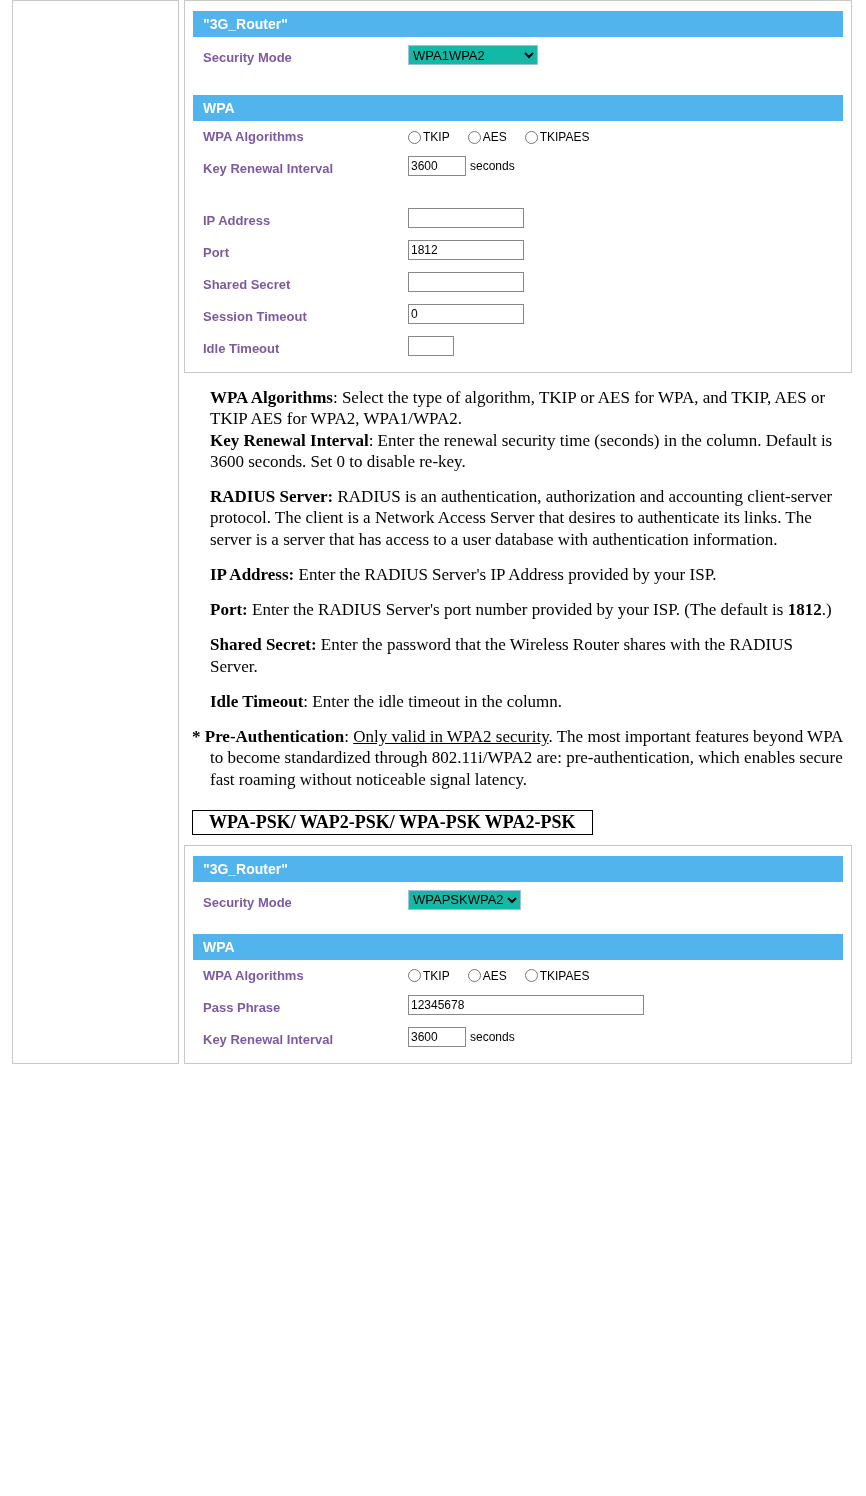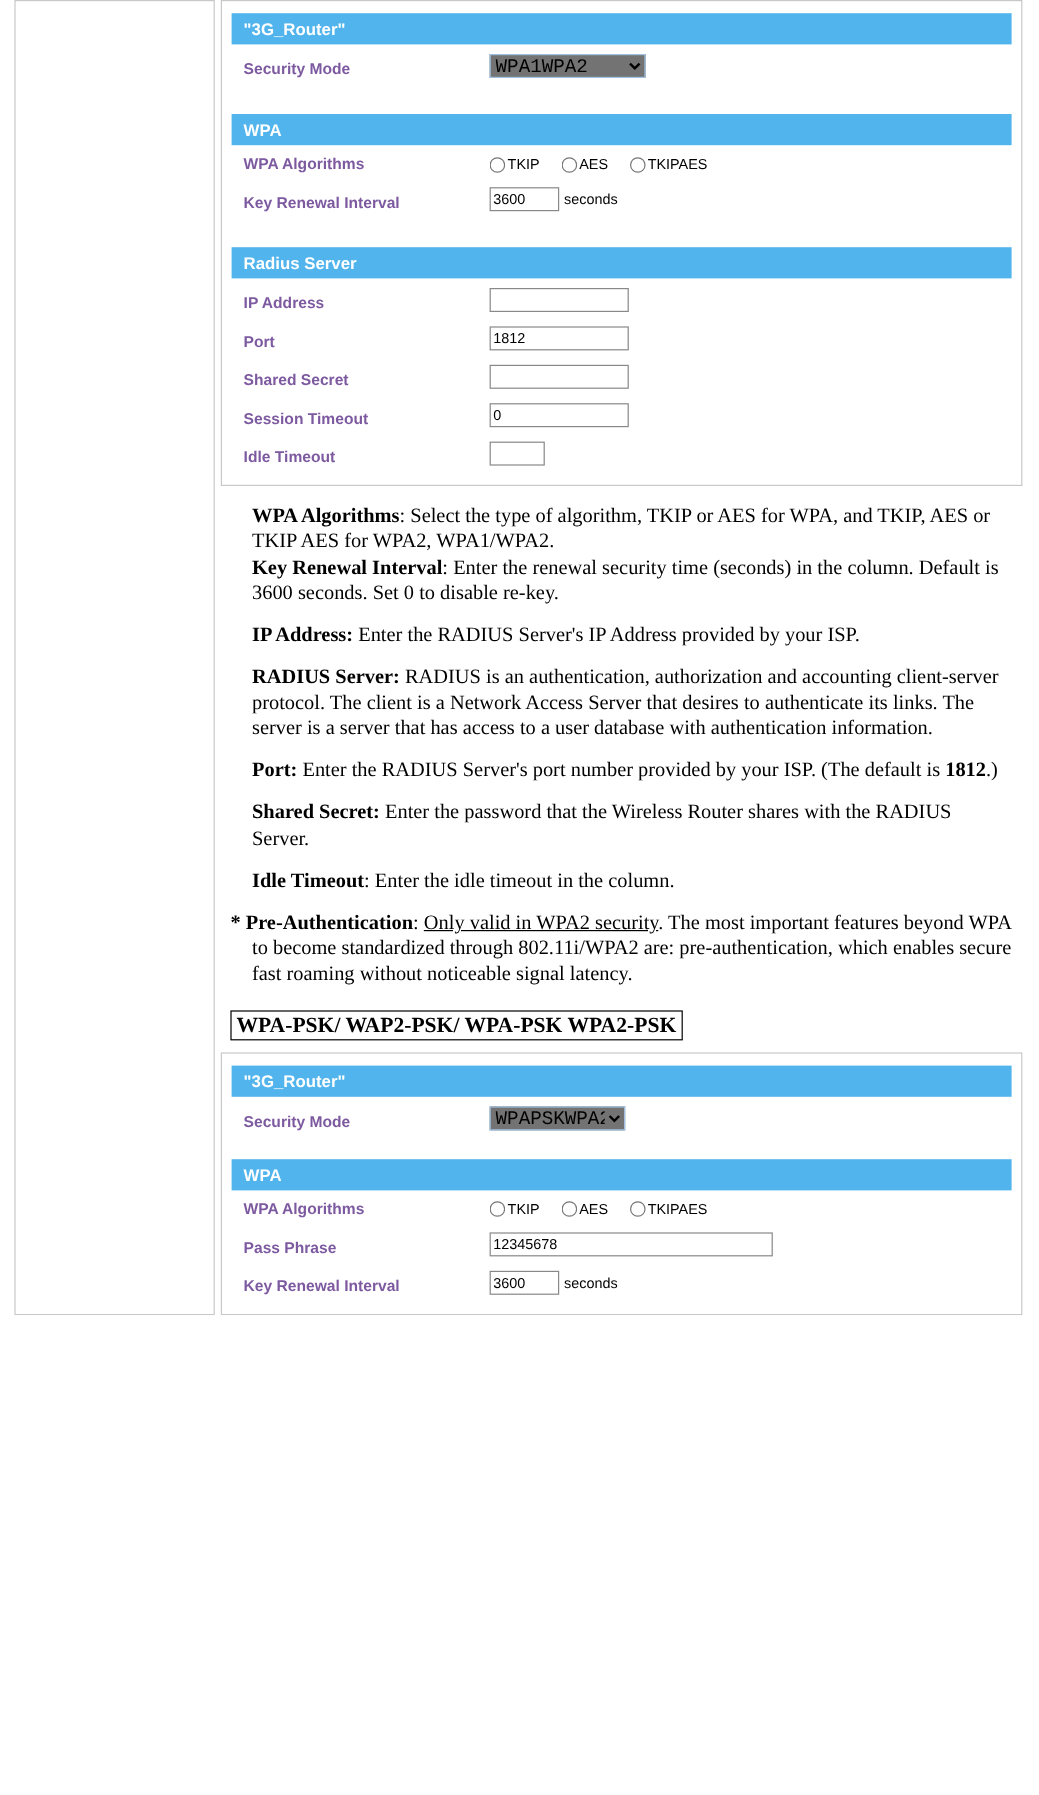--- a/index.html
+++ b/index.html
@@ -66,24 +66,24 @@
   .row-field {
     display: flex;
     align-items: center;
     gap: 4px;
     flex-wrap: wrap;
     font-family: Arial, Helvetica, sans-serif;
     font-size: 12px;
     color: #000;
   }
   select.ui {
-    font-family: Liberation Mono, monospace;
-    font-size: 16px;
+    font-family: Liberation Sans, sans-serif;
+    font-size: 13px;
     border: 1px solid #a0c0e0;
-    background: #737373;
+    background: #14b8a6;
     height: 20px;
   }
   input.ui-text {
     font-family: Arial, Helvetica, sans-serif;
     font-size: 12px;
     border: 1px solid #888;
     height: 18px;
     padding: 0 2px;
     box-sizing: content-box;
   }
@@ -117,21 +117,21 @@
     line-height: 1.25;
     padding-left: 18px;
     text-indent: -18px;
   }
   .underline { text-decoration: underline; }
 
   .boxed-heading {
     border: 1.5px solid #000;
     display: inline-block;
     font-weight: bold;
-    padding: 1px 4px;
+    padding: 1px 16px;
     margin: 6px 0 10px 8px;
     font-size: 18px;
   }
 
   .page-num {
     text-align: center;
     margin: 20px 0 10px 0;
     font-size: 16px;
   }
   .spacer { height: 20px; }
@@ -181,21 +181,20 @@
 
         <div class="row">
           <div class="row-label">Key Renewal Interval</div>
           <div class="row-field">
             <input class="ui-text" style="width: 52px;" value="3600">
             <span>seconds</span>
           </div>
         </div>
 
         <div class="spacer"></div>
-        <div class="bar-blue">Radius Server</div>
 
         <div class="row">
           <div class="row-label">IP Address</div>
           <div class="row-field">
               <input class="ui-text" style="width: 110px;" value="">
             </div>
         </div>
         <div class="row">
           <div class="row-label">Port</div>
           <div class="row-field">
@@ -223,24 +222,24 @@
       </div>
     </div>
 
     
     <div class="text-block">
       <p class="indent">
         <b>WPA Algorithms</b><span>: Select the type of algorithm, TKIP or AES for WPA, and TKIP, AES or TKIP AES for WPA2, WPA1/WPA2.</span><br>
         <b>Key Renewal Interval</b><span>: Enter the renewal security time (seconds) in the column. Default is 3600 seconds. Set 0 to disable re-key.</span>
       </p>
       <p class="indent">
+        <b>RADIUS Server:</b><span> RADIUS is an authentication, authorization and accounting client-server protocol. The client is a Network Access Server that desires to authenticate its links. The server is a server that has access to a user database with authentication information.</span>
+      </p>
+      <p class="indent">
         <b>IP Address:</b><span> Enter the RADIUS Server's IP Address provided by your ISP.</span>
-      </p>
-      <p class="indent">
-        <b>RADIUS Server:</b><span> RADIUS is an authentication, authorization and accounting client-server protocol. The client is a Network Access Server that desires to authenticate its links. The server is a server that has access to a user database with authentication information.</span>
       </p>
       <p class="indent">
         <b>Port:</b><span> Enter the RADIUS Server's port number provided by your ISP. (The default is </span><b>1812</b><span>.)</span>
       </p>
       <p class="indent">
         <b>Shared Secret:</b><span> Enter the password that the Wireless  Router shares with the RADIUS Server.</span>
       </p>
       <p class="indent">
         <b>Idle Timeout</b><span>: Enter the idle timeout in the column.</span>
       </p>

